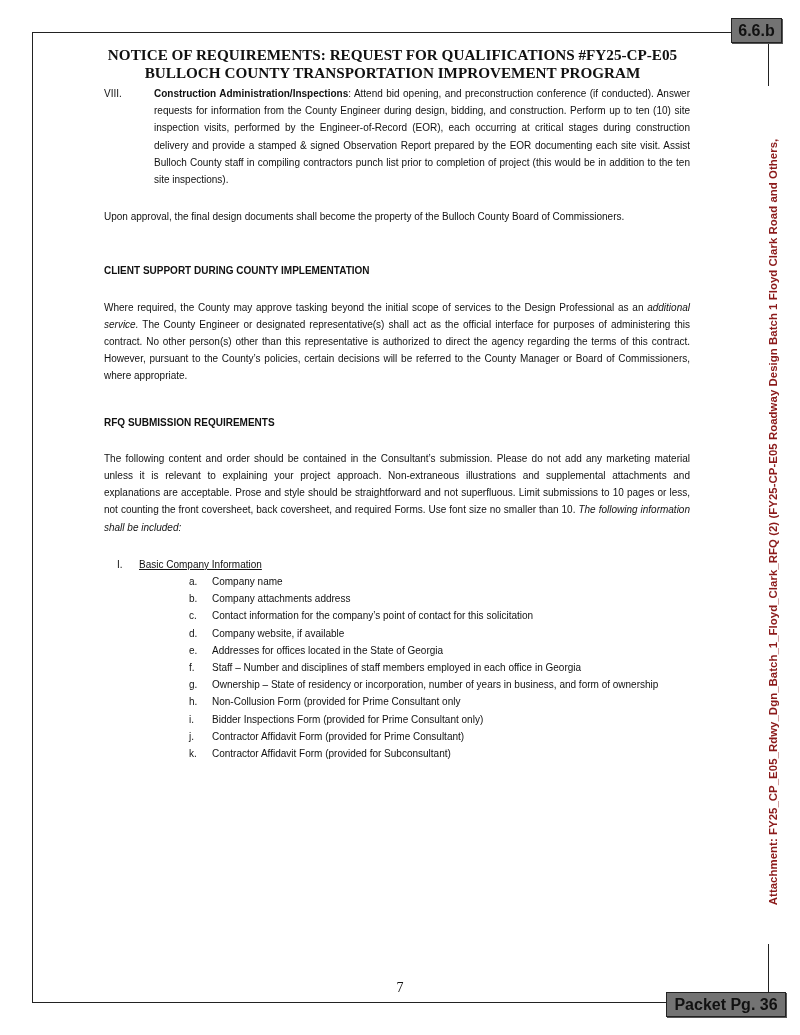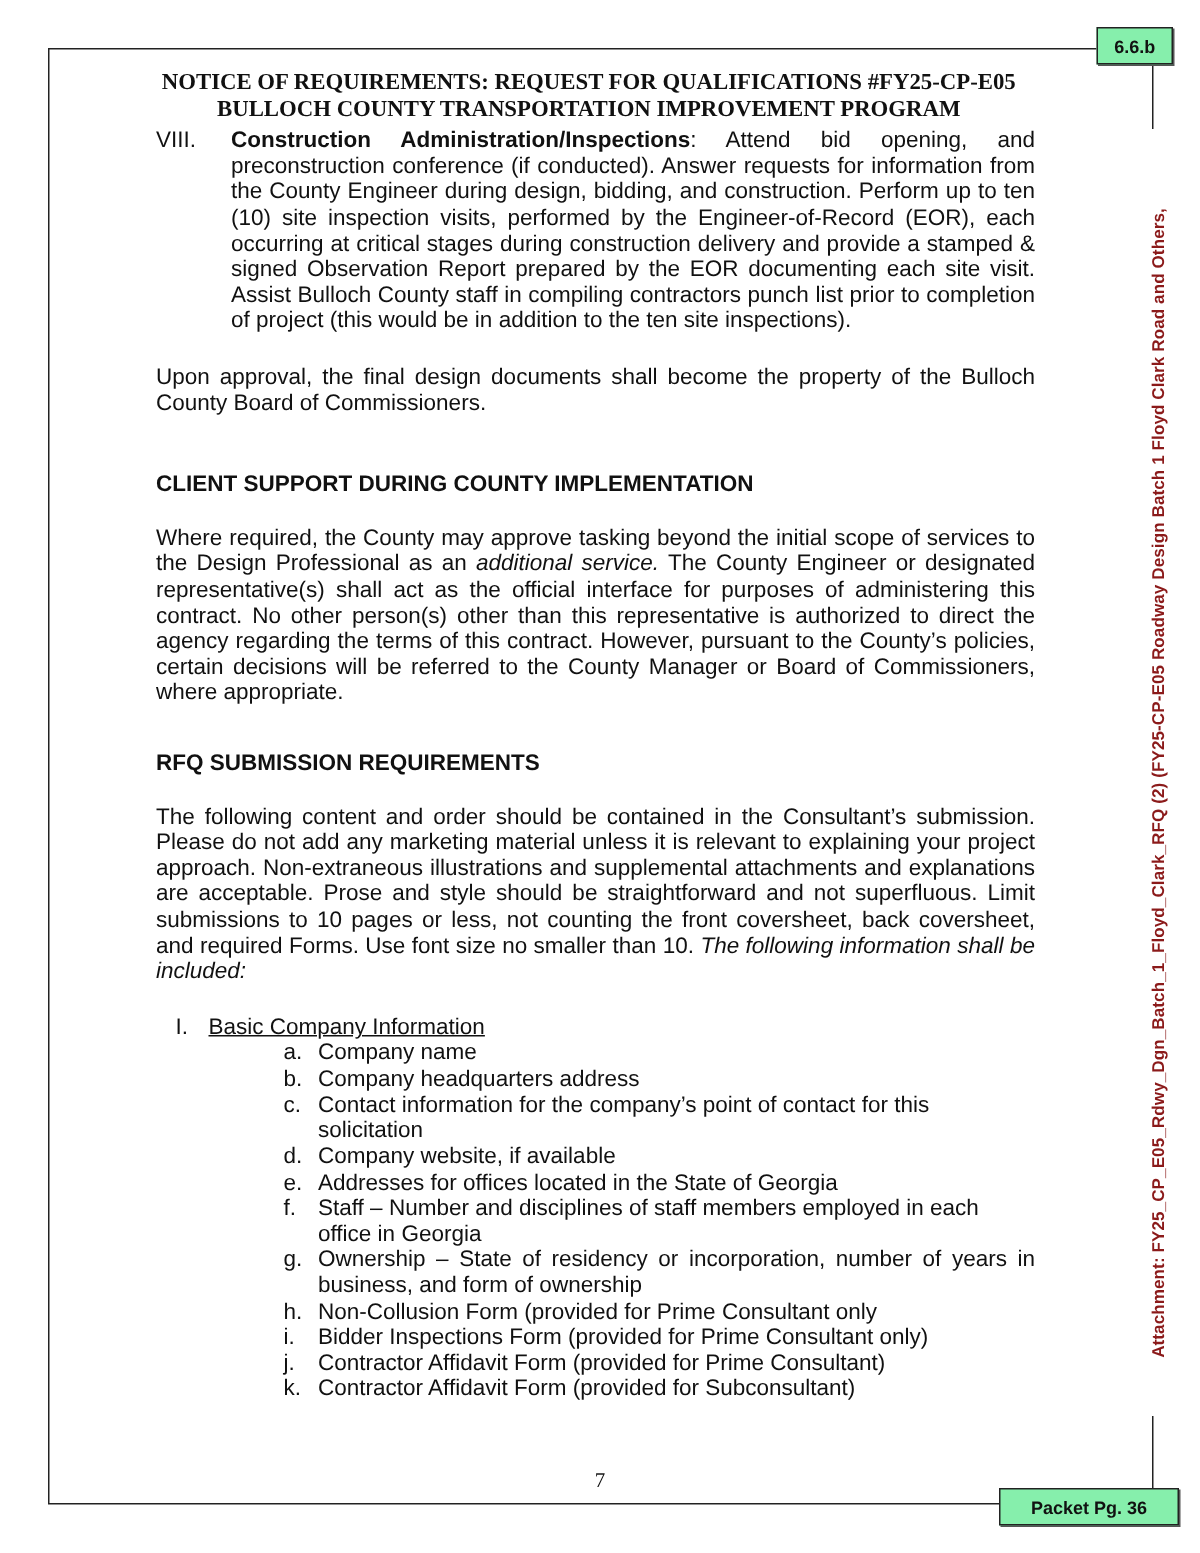--- a/index.html
+++ b/index.html
@@ -3,23 +3,23 @@
   <meta charset="utf-8">
   <style>
     html, body { margin: 0; padding: 0; background: #ffffff; }
     body { width: 800px; height: 1035px; position: relative; overflow: hidden; color: #111; }
     .frame-top { position: absolute; left: 32px; top: 32px; width: 699px; height: 0; border-top: 1px solid #222; }
     .frame-left { position: absolute; left: 32px; top: 32px; width: 0; height: 970px; border-left: 1px solid #222; }
     .frame-bottom { position: absolute; left: 32px; top: 1002px; width: 634px; height: 0; border-top: 1px solid #222; }
     .vline-top { position: absolute; left: 768px; top: 42px; width: 0; height: 44px; border-left: 1px solid #222; }
     .vline-bottom { position: absolute; left: 768px; top: 944px; width: 0; height: 49px; border-left: 1px solid #222; }
     .tag-box {
-      position: absolute; background: #86efac; border: 1px solid #222;
+      position: absolute; background: #737373; border: 1px solid #222;
       box-shadow: 1px 1px 0 #555;
-      font-family: "Liberation Sans", sans-serif; font-weight: bold; font-size: 12px;
+      font-family: "Liberation Sans", sans-serif; font-weight: bold; font-size: 16px;
       display: flex; align-items: center; justify-content: center; color: #111;
     }
     .tag-section { left: 731px; top: 18px; width: 49px; height: 23px; }
     .tag-packet { left: 666px; top: 992px; width: 118px; height: 23px; }
     .side-text-wrap {
       position: absolute; left: 764px; top: 90px; width: 18px; height: 864px;
     }
     .side-text {
       position: absolute; left: 50%; top: 50%;
       transform: translate(-50%, -50%) rotate(-90deg);
@@ -27,21 +27,21 @@
       font-family: "Liberation Sans", sans-serif; font-weight: bold; font-size: 11.4px;
       color: #8b1a1a; letter-spacing: 0.05px;
     }
     .title {
       position: absolute; left: 60px; top: 46px; width: 665px; text-align: center;
       font-family: "Liberation Serif", serif; font-weight: bold; font-size: 15.2px; line-height: 18px;
       color: #111;
     }
     .content {
       position: absolute; left: 104px; top: 85px; width: 586px;
-      font-family: "Liberation Sans", sans-serif; font-size: 15px; line-height: 17.2px; color: #111;
+      font-family: "Liberation Sans", sans-serif; font-size: 10px; line-height: 17.2px; color: #111;
     }
     .just { text-align: justify; }
     .item-viii { position: relative; padding-left: 50px; }
     .roman { position: absolute; left: 0; top: 0; }
     .bold { font-weight: bold; }
     .italic { font-style: italic; }
     .para { margin: 0; }
     .heading { font-weight: bold; margin: 0; }
     .list-top { position: relative; padding-left: 35px; margin-top: 20px; }
     .list-top .roman { left: 13px; }
@@ -89,21 +89,21 @@
 
   <p class="heading" style="margin-top:29px;">RFQ SUBMISSION REQUIREMENTS</p>
 
   <p class="para just" style="margin-top:19px;"><span>The following content and order should be contained in the Consultant’s submission.  Please do not add any marketing material unless it is relevant to explaining your project approach.  Non-extraneous illustrations and supplemental attachments and explanations are acceptable.  Prose and style should be straightforward and not superfluous. Limit submissions to 10 pages or less, not counting the front coversheet, back coversheet, and required Forms. Use font size no smaller than 10. </span><span class="italic">The following information shall be included:</span></p>
 
   <div class="list-top">
     <span class="roman">I.</span>
     <div class="underline">Basic Company Information</div>
     <ul class="sublist">
       <li><span class="letter">a.</span><span>Company name</span></li>
-      <li><span class="letter">b.</span><span>Company headquarters address</span></li>
+      <li><span class="letter">b.</span><span>Company attachments address</span></li>
       <li><span class="letter">c.</span><span>Contact information for the company’s point of contact for this solicitation</span></li>
       <li><span class="letter">d.</span><span>Company website, if available</span></li>
       <li><span class="letter">e.</span><span>Addresses for offices located in the State of Georgia</span></li>
       <li><span class="letter">f.</span><span>Staff – Number and disciplines of staff members employed in each office in Georgia</span></li>
       <li class="just"><span class="letter">g.</span><span>Ownership – State of residency or incorporation, number of years in business, and form of ownership</span></li>
       <li><span class="letter">h.</span><span>Non-Collusion Form (provided for Prime Consultant only</span></li>
       <li><span class="letter">i.</span><span>Bidder Inspections Form (provided for Prime Consultant only)</span></li>
       <li><span class="letter">j.</span><span>Contractor Affidavit Form (provided for Prime Consultant)</span></li>
       <li><span class="letter">k.</span><span>Contractor Affidavit Form (provided for Subconsultant)</span></li>
     </ul>

